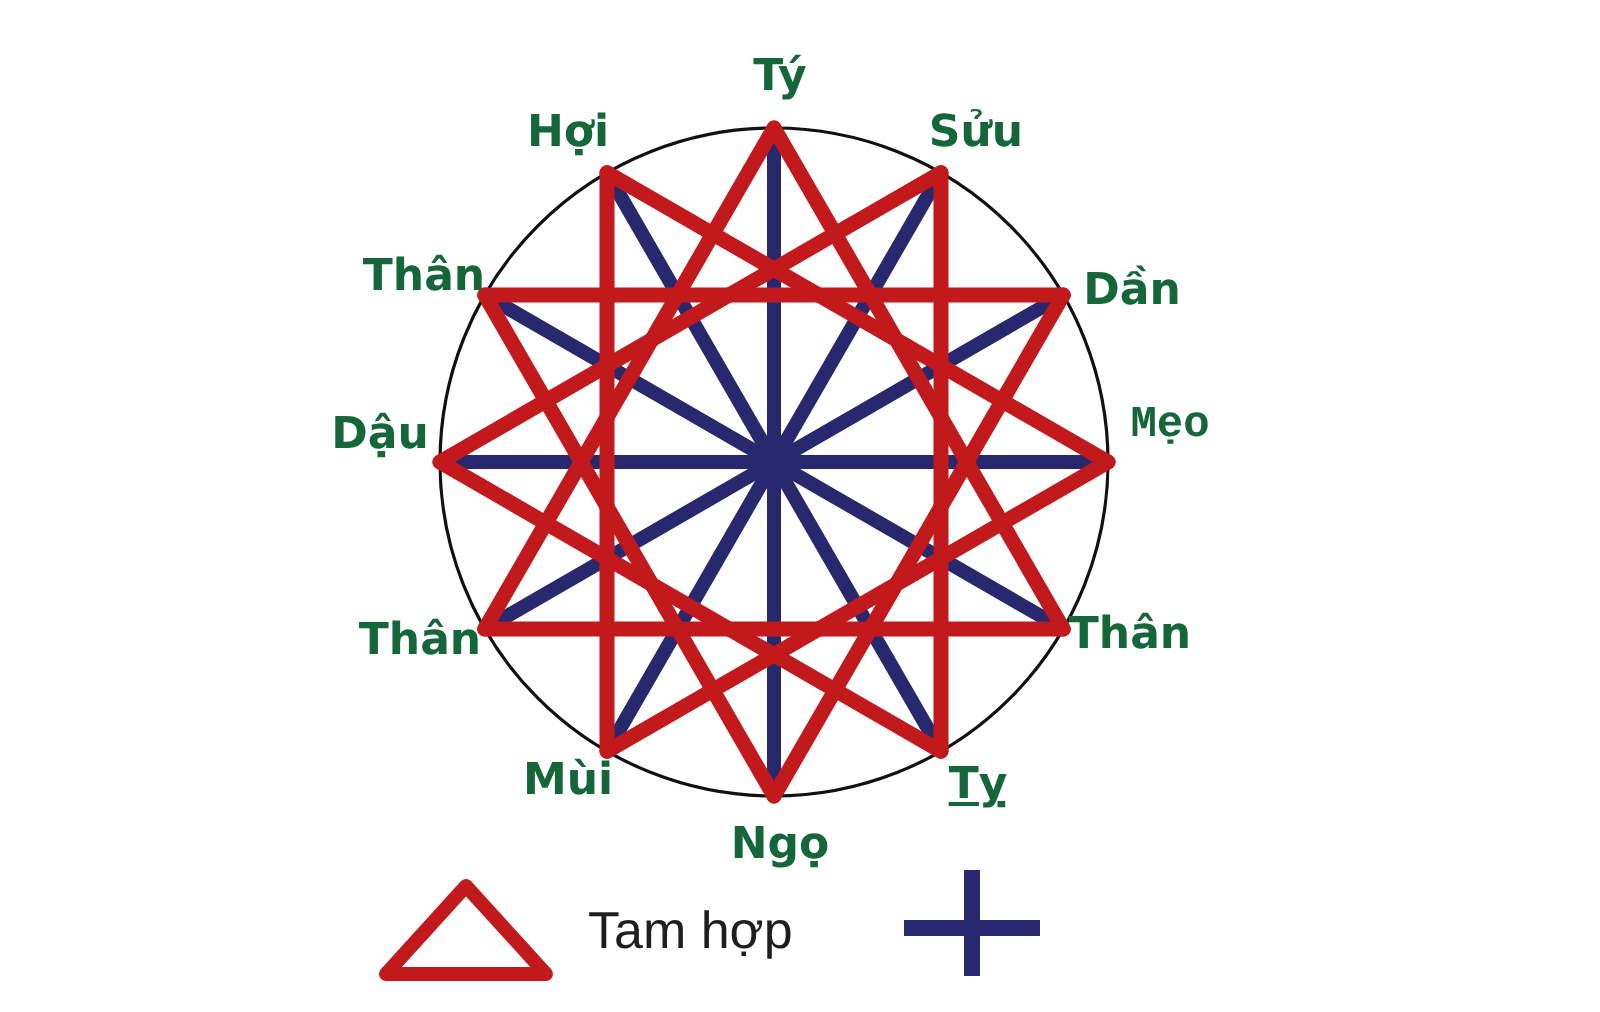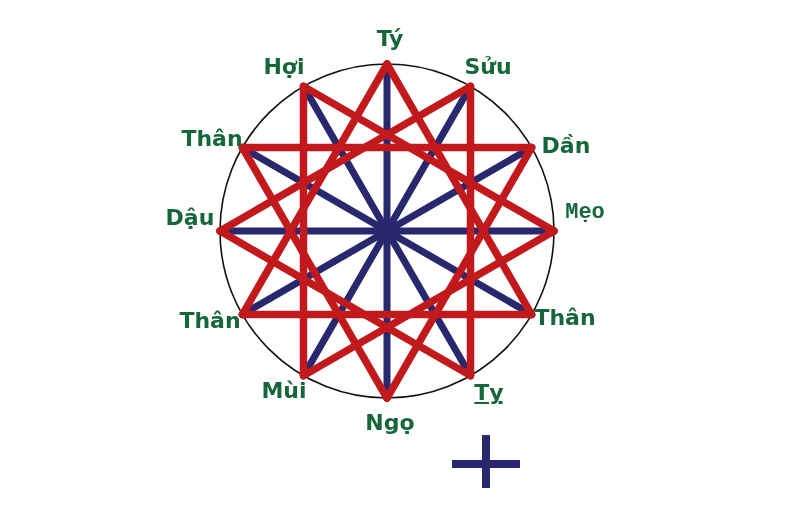--- a/index.html
+++ b/index.html
@@ -85,20 +85,26 @@
       <div class="sign-label" style="left: 565px; top: 318px;">Thân</div>
       <div class="sign-label" style="left: 489px; top: 393px; text-decoration: underline;">Tỵ</div>
       <div class="sign-label" style="left: 390px; top: 423px; text-align: center;">Ngọ</div>
       <div class="sign-label" style="left: 284px; top: 391px;">Mùi</div>
       <div class="sign-label" style="left: 210px; top: 321px;">Thân</div>
       <div class="sign-label" style="left: 190px; top: 218px;">Dậu</div>
       <div class="sign-label" style="left: 212px; top: 139px;">Thân</div>
       <div class="sign-label" style="left: 284px; top: 67px;">Hợi</div>
     </div>
 
+  <div class="legend-item" id="legend-tam-hop">
+    <svg width="90" height="56" viewBox="0 0 90 56">
+      <path d="M45 6 L85 50 L5 50 Z" fill="none" stroke="var(--red)" stroke-width="7" stroke-linejoin="round"></path>
+    </svg>
+    <span class="legend-text">Tam hợp</span>
+  </div>
 
   <div class="legend-item" id="legend-xung">
     <svg width="74" height="60" viewBox="0 0 74 60">
       <line x1="3" y1="33" x2="71" y2="33" stroke="var(--navy)" stroke-width="8"></line>
       <line x1="37" y1="4" x2="37" y2="57" stroke="var(--navy)" stroke-width="8"></line>
     </svg>
   </div>
 
 </div>
 

